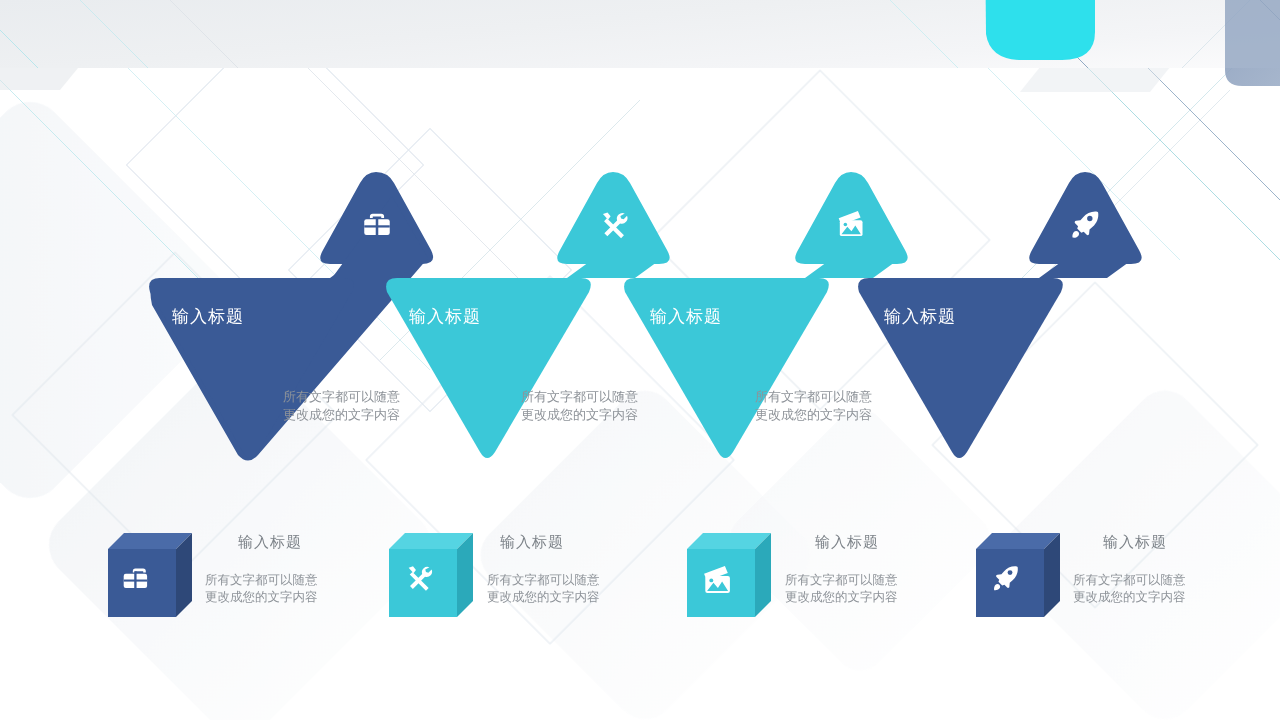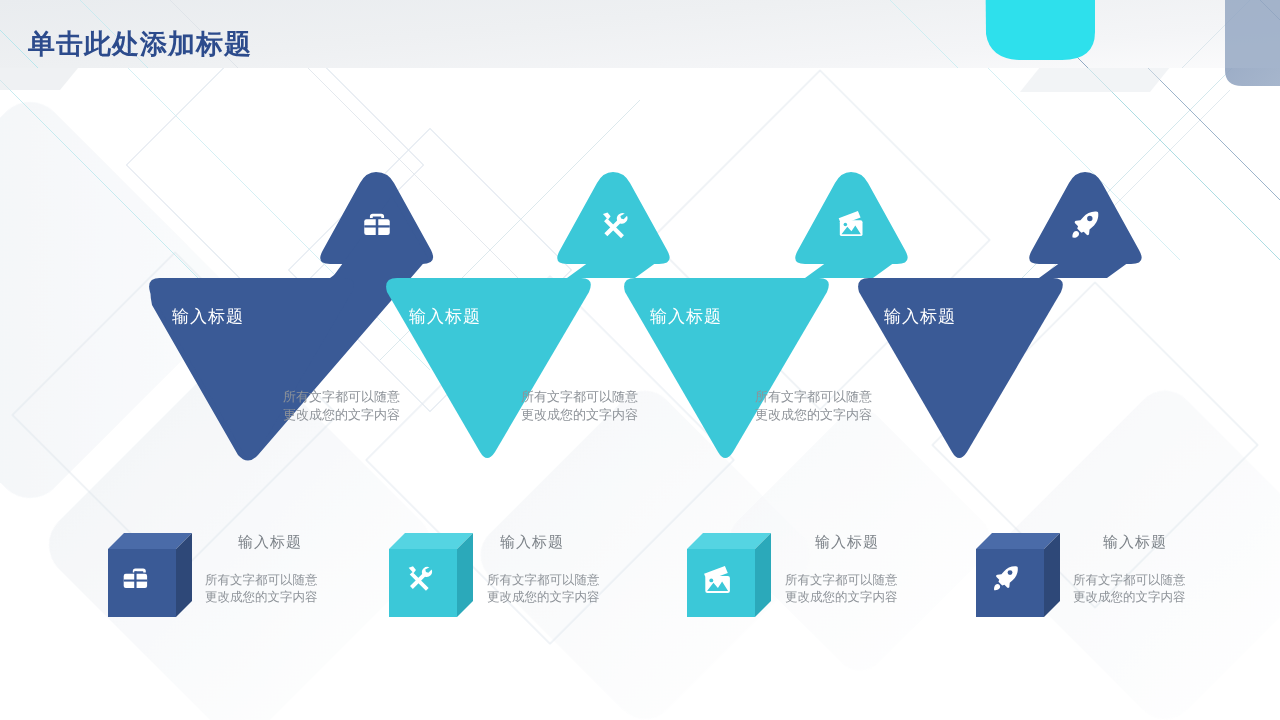--- a/index.html
+++ b/index.html
@@ -129,21 +129,20 @@
       <line x1="60" y1="-20" x2="200" y2="120" stroke="#cbeaef"></line>
       <line x1="140" y1="-30" x2="300" y2="130" stroke="#dfe4e9"></line>
       <line x1="860" y1="-30" x2="990" y2="100" stroke="#cfeef2"></line>
       <line x1="1000" y1="-20" x2="1110" y2="90" stroke="#2e5f8e" opacity="0.5"></line>
       <line x1="1240" y1="-20" x2="1290" y2="30" stroke="#2e5f8e" opacity="0.4"></line>
       <line x1="1180" y1="70" x2="1290" y2="-40" stroke="#dde7ed"></line>
     </g>
     <path d="M 985 -70 L 1095 -70 L 1095 32 Q 1095 60 1062 60 L 1022 60 Q 990 60 986 34 Z" fill="#2ee0ec"></path>
     <path d="M 1225 -30 L 1330 -30 L 1330 68 L 1225 68 Z" fill="#8fa3bf" opacity="0.8"></path>
   </svg>
-  <div class="header-title">单击此处添加标题</div>
 </div>
 
 <div class="chevrons">
 
   <svg width="1280" height="720" viewBox="0 0 1280 720" style="position:absolute;top:0;left:0;">
 
     <g>
       <path d="M 376 172 Q 388 172 394 183 L 431 250 Q 438 264 422 264 L 330 264 Q 315 264 323 250 L 360 183 Q 366 172 376 172 Z" fill="#3a5a96"></path>
       <path d="M 163 278 L 332 278 L 392 196 L 428 258 L 258 455 Q 248 466 238 455 L 152 305 Q 146 278 163 278 Z" fill="#3a5a96"></path>
       <path d="M 160 278 Q 146 278 150 292 L 243 452 Q 250 464 258 452 L 352 292 Q 358 278 344 278 Z" fill="#3a5a96"></path>

